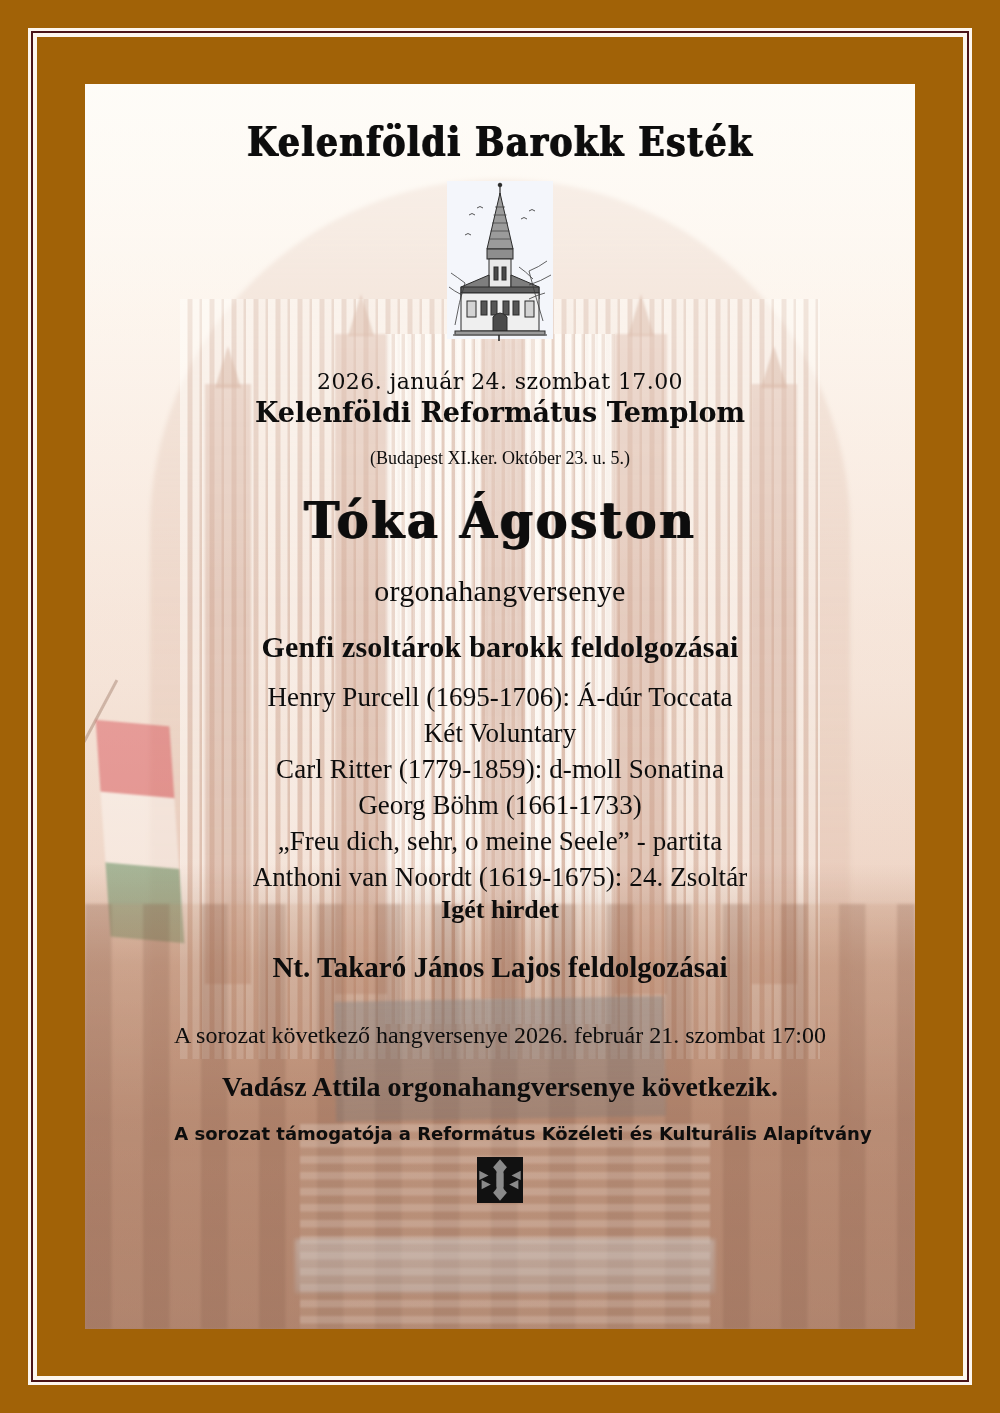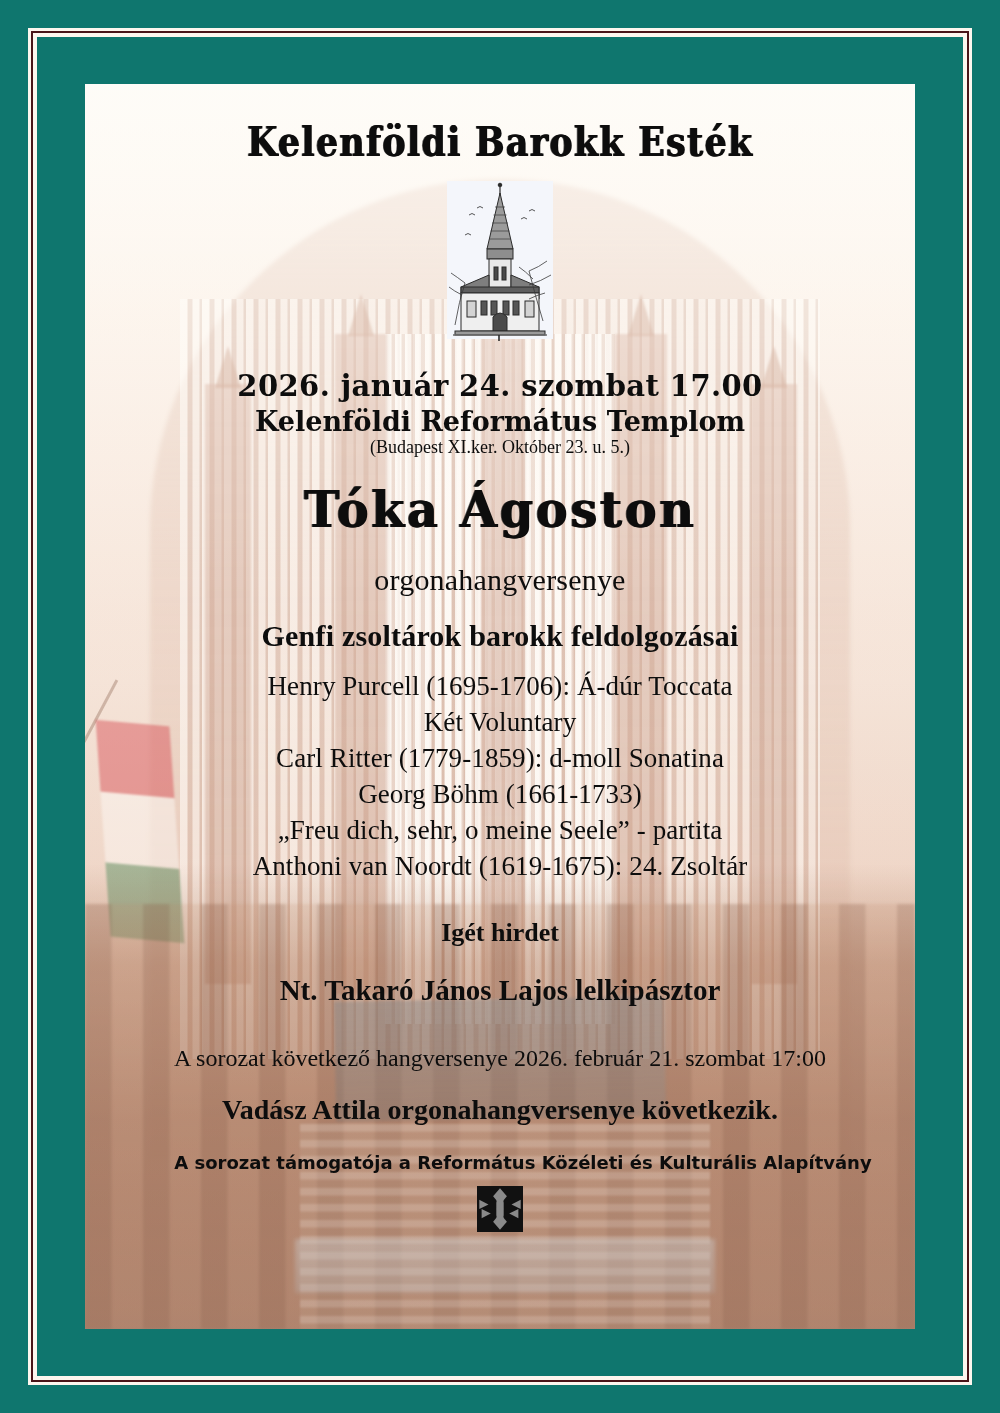--- a/index.html
+++ b/index.html
@@ -13,21 +13,21 @@
     height: 1413px;
     overflow: hidden;
     font-family: "Liberation Serif", serif;
   }
 
   
   .poster {
     position: relative;
     width: 1000px;
     height: 1413px;
-    background: #0f766e;
+    background: #a16207;
     box-sizing: border-box;
   }
   .frame-outer {
     position: absolute;
     left: 28px;
     top: 28px;
     right: 28px;
     bottom: 28px;
     border: 3px solid #fdf6ee;
     box-sizing: border-box;
@@ -273,35 +273,35 @@
 
   .church-drawing {
     margin: 12px auto 0;
     width: 150px;
     height: 170px;
     display: block;
   }
 
   .date-line {
     font-family: "DejaVu Serif", "Liberation Serif", serif;
-    font-weight: bold;
-    font-size: 29px;
+    font-weight: normal;
+    font-size: 22px;
     letter-spacing: .4px;
     margin-top: 24px;
   }
   .venue-line {
     font-family: "DejaVu Serif", "Liberation Serif", serif;
     font-weight: bold;
     font-size: 27px;
     margin-top: 3px;
   }
   .address-line {
     font-family: "Liberation Serif", serif;
     font-size: 18px;
-    margin-top: 0;
+    margin-top: 20px;
   }
 
   .performer {
     font-family: "DejaVu Serif", "Liberation Serif", serif;
     font-weight: 900;
     font-size: 50px;
     letter-spacing: 3px;
     margin-top: 22px;
     transform: scaleX(.95);
     text-shadow: 1.2px 0 0 rgba(0,0,0,.95), -0.7px 0 0 rgba(0,0,0,.6);
@@ -327,21 +327,20 @@
     font-family: "Liberation Serif", serif;
     font-size: 27px;
     line-height: 1.33;
     letter-spacing: .1px;
   }
 
   .sermon-label {
     font-family: "Liberation Serif", serif;
     font-weight: bold;
     font-size: 26px;
-    margin-top: 34px;
   }
   .sermon-name {
     font-family: "Liberation Serif", serif;
     font-weight: bold;
     font-size: 29px;
     margin-top: 26px;
   }
 
   .next-line1 {
     font-family: "Liberation Serif", serif;
@@ -353,21 +352,21 @@
     font-family: "Liberation Serif", serif;
     font-weight: bold;
     font-size: 28px;
     margin-top: 22px;
   }
 
   .sponsor {
     font-family: "DejaVu Sans", "Liberation Sans", sans-serif;
     font-weight: bold;
     font-size: 18px;
-    margin-top: 26px;
+    margin-top: 20px;
     letter-spacing: 0;
     padding-left: 46px;
   }
 
   .sponsor-logo {
     margin: 13px auto 0;
     display: block;
     width: 46px;
     height: 46px;
   }
@@ -465,21 +464,21 @@
       <div class="program-list">
         <div class="program-item">Henry Purcell (1695-1706): Á-dúr Toccata</div>
         <div class="program-item">Két Voluntary</div>
         <div class="program-item">Carl Ritter (1779-1859): d-moll Sonatina</div>
         <div class="program-item">Georg Böhm (1661-1733)</div>
         <div class="program-item">„Freu dich, sehr, o meine Seele” - partita</div>
         <div class="program-item">Anthoni van Noordt (1619-1675): 24. Zsoltár</div>
       </div>
 
       <div class="sermon-label">Igét hirdet</div>
-      <div class="sermon-name">Nt. Takaró János Lajos lelkipásztor</div>
+      <div class="sermon-name">Nt. Takaró János Lajos feldolgozásai</div>
 
       <div class="next-line1">A sorozat következő hangversenye  2026. február 21. szombat 17:00</div>
       <div class="next-line2">Vadász Attila orgonahangversenye következik.</div>
 
       <div class="sponsor">A sorozat támogatója a Református Közéleti és Kulturális Alapítvány</div>
 
       <svg class="sponsor-logo" viewBox="0 0 40 40" aria-hidden="true">
         <rect x="0" y="0" width="40" height="40" fill="#111111"></rect>
         <polygon points="20,2 26,9 20,16 14,9" fill="#8a8a8a"></polygon>
         <polygon points="20,24 26,31 20,38 14,31" fill="#8a8a8a"></polygon>

